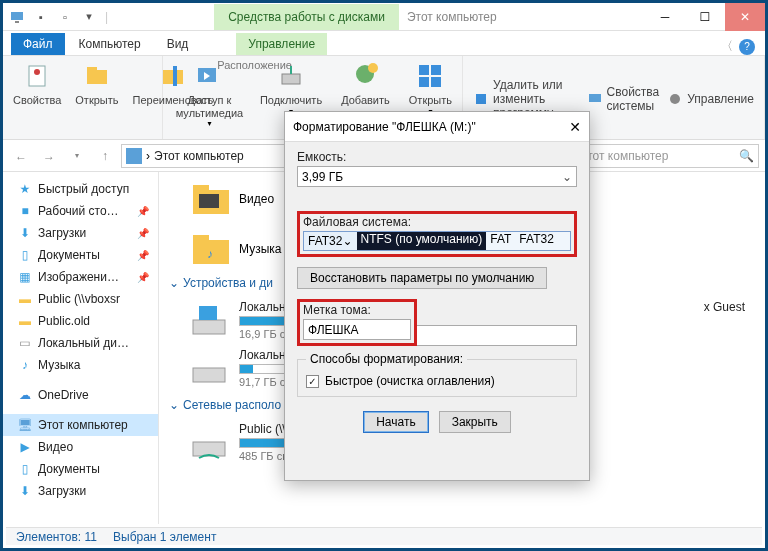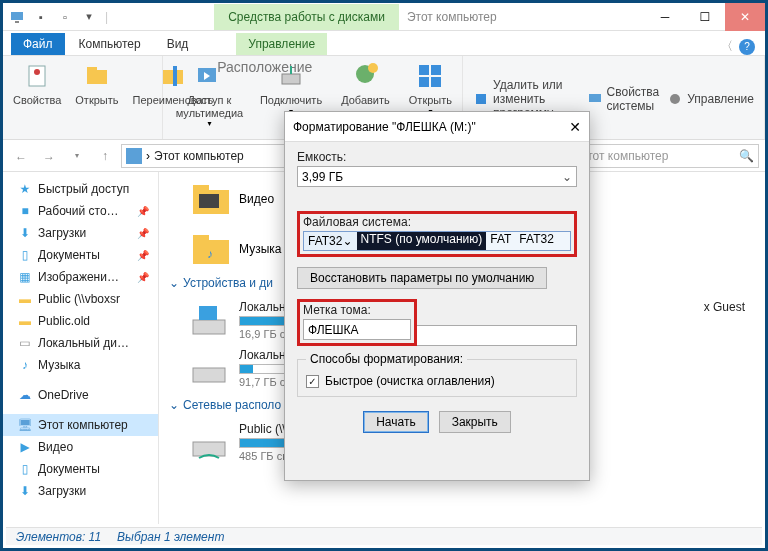--- a/index.html
+++ b/index.html
@@ -16,21 +16,21 @@
 .ribbon-tabs .tab { padding:4px 12px; margin-right:2px; color:#333; }
 .ribbon-tabs .tab.file { background:#1979ca; color:#fff; }
 .ribbon-tabs .tab.ctx { background:#d4f0c8; color:#2a6b2a; }
 .ribbon-tabs .help { margin-left:auto; margin-right:10px; display:flex; gap:6px; align-items:center; }
 .ribbon-body { height:85px; background:#f5f6f7; border-top:1px solid #e0e0e0; border-bottom:1px solid #ddd; display:flex; }
 .ribbon-group { border-right:1px solid #e5e5e5; padding:2px 6px 0; display:flex; }
 .ribbon-group .row { display:flex; gap:6px; }
 .ribbon-btn { display:flex; flex-direction:column; align-items:center; justify-content:flex-start; padding:2px 4px; }
 .ribbon-btn .ico { width:32px; height:32px; display:flex; align-items:center; justify-content:center; }
 .ribbon-btn .lbl { font-size:11px; text-align:center; line-height:1.15; margin-top:2px; color:#444; }
-.ribbon-group .caption { font-size:14px; color:#777; text-align:center; padding:1px 0 2px; }
+.ribbon-group .caption { font-size:11px; color:#777; text-align:center; padding:1px 0 2px; }
 .ribbon-small { display:flex; align-items:center; gap:4px; font-size:11px; color:#444; padding:1px 4px; }
 .ribbon-small .si { width:16px; height:16px; }
 .navbar { height:32px; display:flex; align-items:center; gap:4px; padding:2px 6px; border-bottom:1px solid #e0e0e0; }
 .navbtn { width:24px; height:24px; border-radius:3px; display:flex; align-items:center; justify-content:center; color:#888; }
 .addr { flex:1; border:1px solid #ccc; height:24px; display:flex; align-items:center; padding:0 4px; gap:4px; }
 .addr .pc-ico { width:16px; height:16px; background:#5aa0d8; }
 .addr .crumb { color:#222; }
 .addr .refresh { margin-left:auto; color:#888; padding:0 4px; }
 .search { width:210px; border:1px solid #ccc; height:24px; display:flex; align-items:center; padding:0 4px; color:#999; }
 .search .mag { margin-left:auto; }
@@ -41,21 +41,21 @@
 .tree-item .ti { width:16px; height:16px; display:flex; align-items:center; justify-content:center; }
 .content { flex:1; padding:6px 10px; overflow:hidden; }
 .sec-head { color:#1a5fa0; font-size:12px; margin:6px 0 6px; display:flex; align-items:center; gap:4px; }
 .item-row { display:flex; align-items:flex-start; gap:10px; padding:4px 0; }
 .item-row .big-ico { width:40px; height:40px; }
 .item-row .txt .name { font-size:12px; color:#222; }
 .item-row .txt .sub { font-size:11px; color:#777; }
 .folder-grid { display:flex; flex-wrap:wrap; gap:8px 40px; margin-left:20px; }
 .folder { display:flex; align-items:center; gap:8px; width:200px; padding:2px; }
 .folder .fico { width:40px; height:38px; position:relative; }
-.status { position:absolute; left:3px; right:3px; bottom:3px; height:18px; background:#f5f6f7; border-top:1px solid #e0e0e0; display:flex; align-items:center; gap:16px; padding:0 10px; font-size:11px; color:#1a5fa0;font-style:italic; }
+.status { position:absolute; left:3px; right:3px; bottom:3px; height:18px; background:#f5f6f7; border-top:1px solid #e0e0e0; display:flex; align-items:center; gap:16px; padding:0 10px; font-size:11px; color:#1a5fa0; }
 .dialog { position:absolute; left:281px; top:108px; width:306px; height:370px; background:#f0f0f0; border:1px solid #aaa; box-shadow:0 4px 18px rgba(0,0,0,0.3); }
 .dialog .dtitle { height:30px; background:#fff; display:flex; align-items:center; padding:0 8px; border-bottom:1px solid #ddd; }
 .dialog .dtitle .close { margin-left:auto; font-size:14px; }
 .dialog .dbody { padding:8px 12px; }
 .dialog label { display:block; font-size:12px; margin-bottom:2px; color:#222; }
 .dialog .sel,.dialog .inp { width:100%; border:1px solid #aaa; height:21px; background:#fff; font-size:12px; padding:0 4px; display:flex; align-items:center; }
 .dialog .sel .arrow { margin-left:auto; color:#555; }
 .dialog .redbox { border:3px solid #d02020; padding:1px 3px 3px; }
 .dialog .drop-open { border:1px solid #7a9ed0; background:#f0f6fc; display:flex; flex-direction:row; }
 .dialog .drop-open .selval { background:#e6f0fa; padding:2px 4px; display:flex; align-items:center; }

